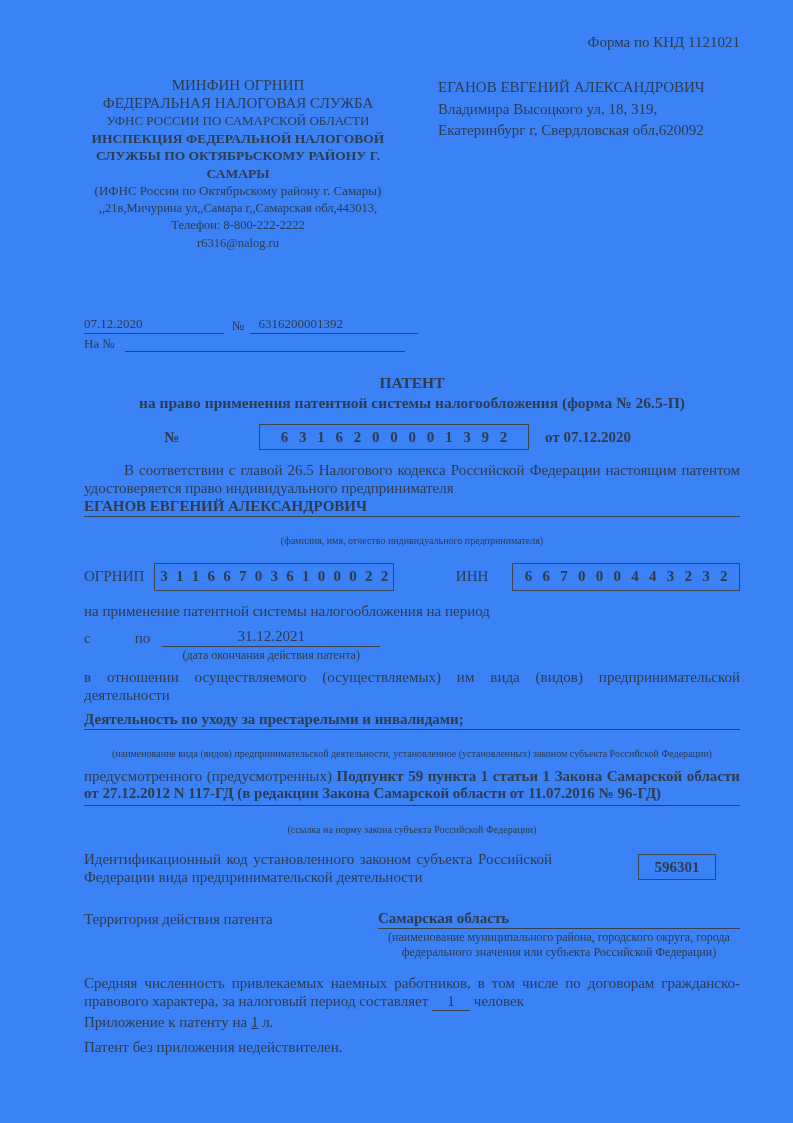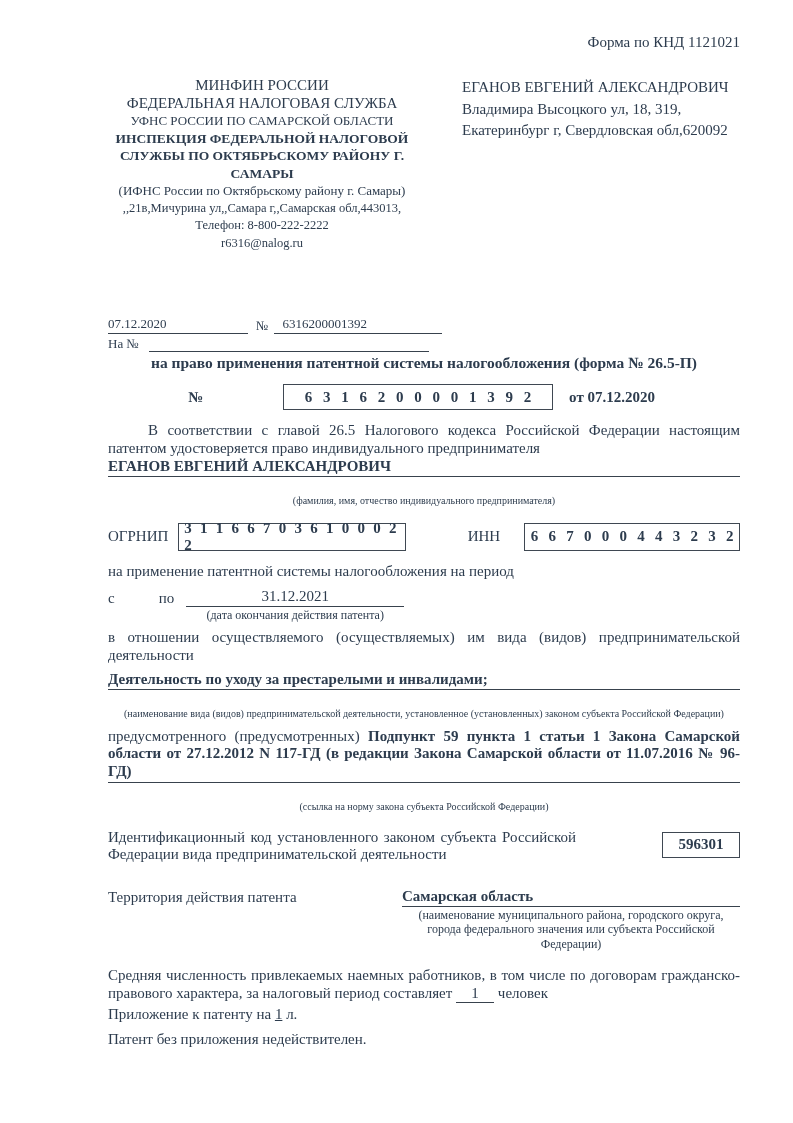--- a/index.html
+++ b/index.html
@@ -1,24 +1,24 @@
 <!DOCTYPE html>
 <html lang="ru"><head>
 <meta charset="utf-8">
 <style>
   html,body { margin:0; padding:0; background:#e8e8e8; }
   .page {
     position:relative;
     width:793px; height:1123px;
     margin:0 auto;
-    background:#ffffff;
+    background:#3b82f6;
     font-family:"Liberation Serif","DejaVu Serif",serif;
     color:#2d3c4e;
     box-sizing:border-box;
-    padding:8px 53px 0 108px;
+    padding:8px 53px 0 84px;
     overflow:hidden;
   }
   .form-code {
     text-align:right;
     font-size:15px;
     margin-top:26px;
   }
   
   .header { display:flex; margin-top:26px; }
   .issuer { width:336px; text-align:center; margin-left:-14px; }
@@ -114,21 +114,21 @@
 </style>
 </head>
 <body>
 
 <div class="page">
 
   <div class="form-code">Форма по КНД 1121021</div>
 
   <div class="header">
     <div class="issuer">
-      <div class="is-l1">МИНФИН РОССИИ</div>
+      <div class="is-l1">МИНФИН ОГРНИП</div>
       <div class="is-l2">ФЕДЕРАЛЬНАЯ НАЛОГОВАЯ СЛУЖБА</div>
       <div class="is-l3">УФНС РОССИИ ПО САМАРСКОЙ ОБЛАСТИ</div>
       <div class="is-l4">ИНСПЕКЦИЯ ФЕДЕРАЛЬНОЙ НАЛОГОВОЙ</div>
       <div class="is-l5">СЛУЖБЫ ПО ОКТЯБРЬСКОМУ РАЙОНУ Г. САМАРЫ</div>
       <div class="is-l6">(ИФНС России по Октябрьскому району г. Самары)</div>
       <div class="is-l7">,,21в,Мичурина ул,,Самара г,,Самарская обл,443013,</div>
       <div class="is-l8">Телефон: 8-800-222-2222</div>
       <div class="is-l9">r6316@nalog.ru</div>
     </div>
     <div class="recipient">
@@ -141,20 +141,21 @@
   <div class="ref-row">
     <span class="ref-date">07.12.2020</span>
     <span class="ref-no-label">№</span>
     <span class="ref-number">6316200001392</span>
   </div>
   <div class="ref-row2">
     <span>На №</span>
     <span class="ref-reply-line"></span>
   </div>
 
+  <div class="title">ПАТЕНТ</div>
   <div class="subtitle">на право применения патентной системы налогообложения (форма № 26.5-П)</div>
 
   <div class="pnum-row">
     <span class="pnum-label">№</span>
     <span class="pnum-box">6 3 1 6 2 0 0 0 0 1 3 9 2</span>
     <span class="pnum-date">от 07.12.2020</span>
   </div>
 
   <p class="para indent mt1">В соответствии с главой 26.5 Налогового кодекса Российской Федерации настоящим патентом удостоверяется право индивидуального предпринимателя</p>
 

